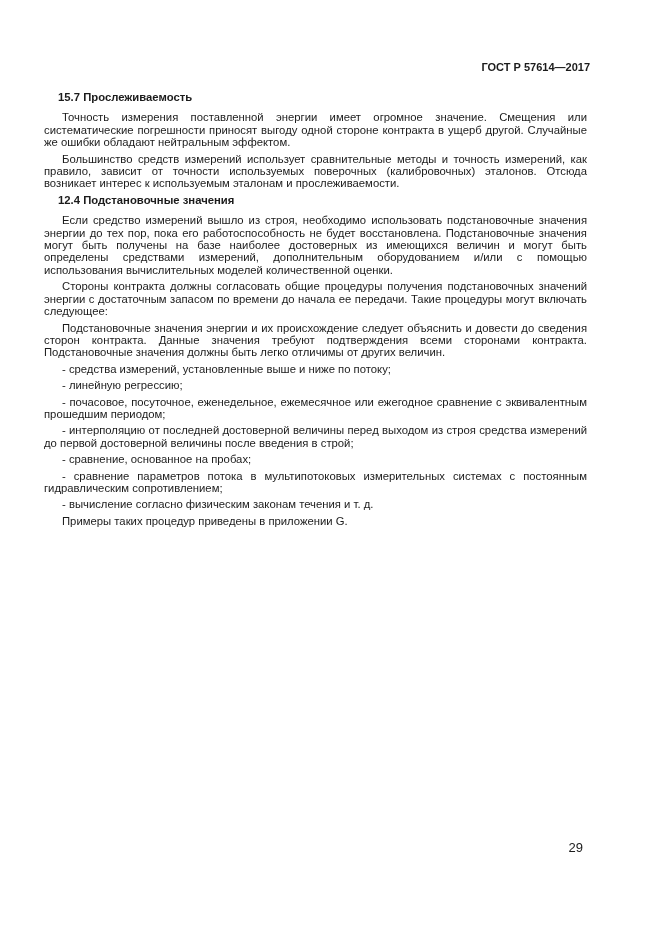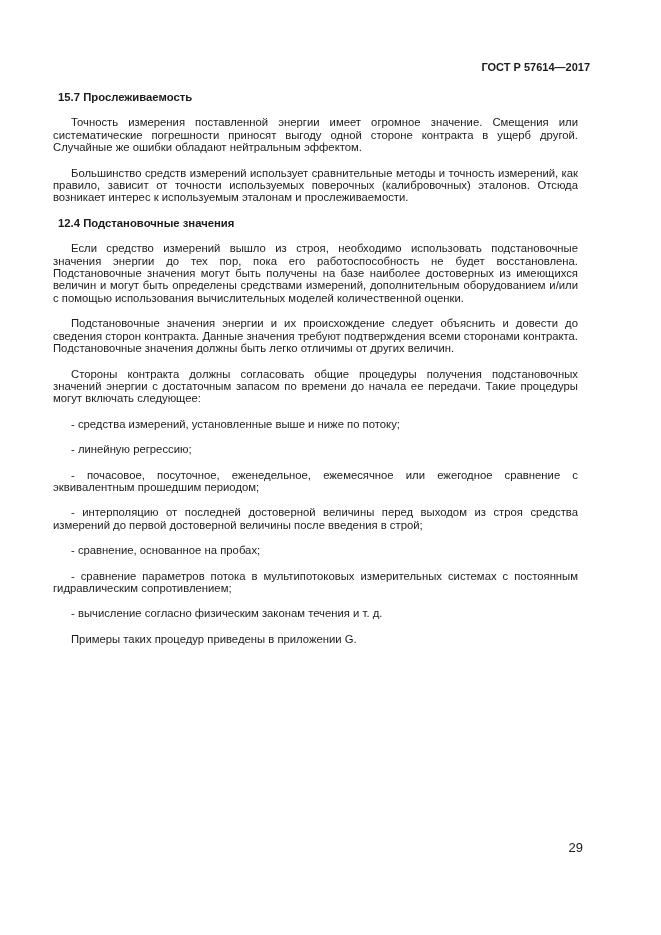--- a/index.html
+++ b/index.html
@@ -41,21 +41,21 @@
     font-size: 11.3px;
     font-weight: 700;
     text-indent: 18px;
     margin: 0 0 8px 0;
     text-align: left;
   }
   .heading.spaced {
     margin-top: 4px;
   }
   .content p {
-    margin: 13px;
+    margin: 4px;
     text-indent: 18px;
   }
   .em { }
   .page-number {
     position: absolute;
     top: 840px;
     left: 40px;
     right: 78px;
     text-align: right;
     font-size: 13px;
@@ -72,22 +72,22 @@
 
     <h2 class="heading">15.7 Прослеживаемость</h2>
 
     <p>Точность измерения поставленной энергии имеет огромное значение. Смещения или систематические погрешности приносят выгоду одной стороне контракта в ущерб другой. Случайные же ошибки обладают нейтральным эффектом.</p>
 
     <p><span>Большинство средств измерений использует сравнительные методы и точность измерений, как правило, зависит от точности используемых </span><span class="em">поверочных</span><span> (калибровочных) эталонов. Отсюда возникает интерес к используемым эталонам и прослеживаемости.</span></p>
 
     <h2 class="heading spaced">12.4 Подстановочные значения</h2>
 
     <p>Если средство измерений вышло из строя, необходимо использовать подстановочные значения энергии до тех пор, пока его работоспособность не будет восстановлена. Подстановочные значения могут быть получены на базе наиболее достоверных из имеющихся величин и могут быть определены средствами измерений, дополнительным оборудованием и/или с помощью использования вычислительных моделей количественной оценки.</p>
+    <p>Стороны контракта должны согласовать общие процедуры получения подстановочных значений энергии с достаточным запасом по времени до начала ее передачи. Такие процедуры могут включать следующее:</p>
     <p>Подстановочные значения энергии и их происхождение следует объяснить и довести до сведения сторон контракта. Данные значения требуют подтверждения всеми сторонами контракта. Подстановочные значения должны быть легко отличимы от других величин.</p>
-    <p>Стороны контракта должны согласовать общие процедуры получения подстановочных значений энергии с достаточным запасом по времени до начала ее передачи. Такие процедуры могут включать следующее:</p>
     <p>- средства измерений, установленные выше и ниже по потоку;</p>
     <p>- линейную регрессию;</p>
     <p>- почасовое, посуточное, еженедельное, ежемесячное или ежегодное сравнение с эквивалентным прошедшим периодом;</p>
     <p>- интерполяцию от последней достоверной величины перед выходом из строя средства измерений до первой достоверной величины после введения в строй;</p>
     <p>- сравнение, основанное на пробах;</p>
     <p>- сравнение параметров потока в мультипотоковых измерительных системах с постоянным гидравлическим сопротивлением;</p>
     <p>- вычисление согласно физическим законам течения и т. д.</p>
     <p>Примеры таких процедур приведены в приложении G.</p>
 
   </div>

